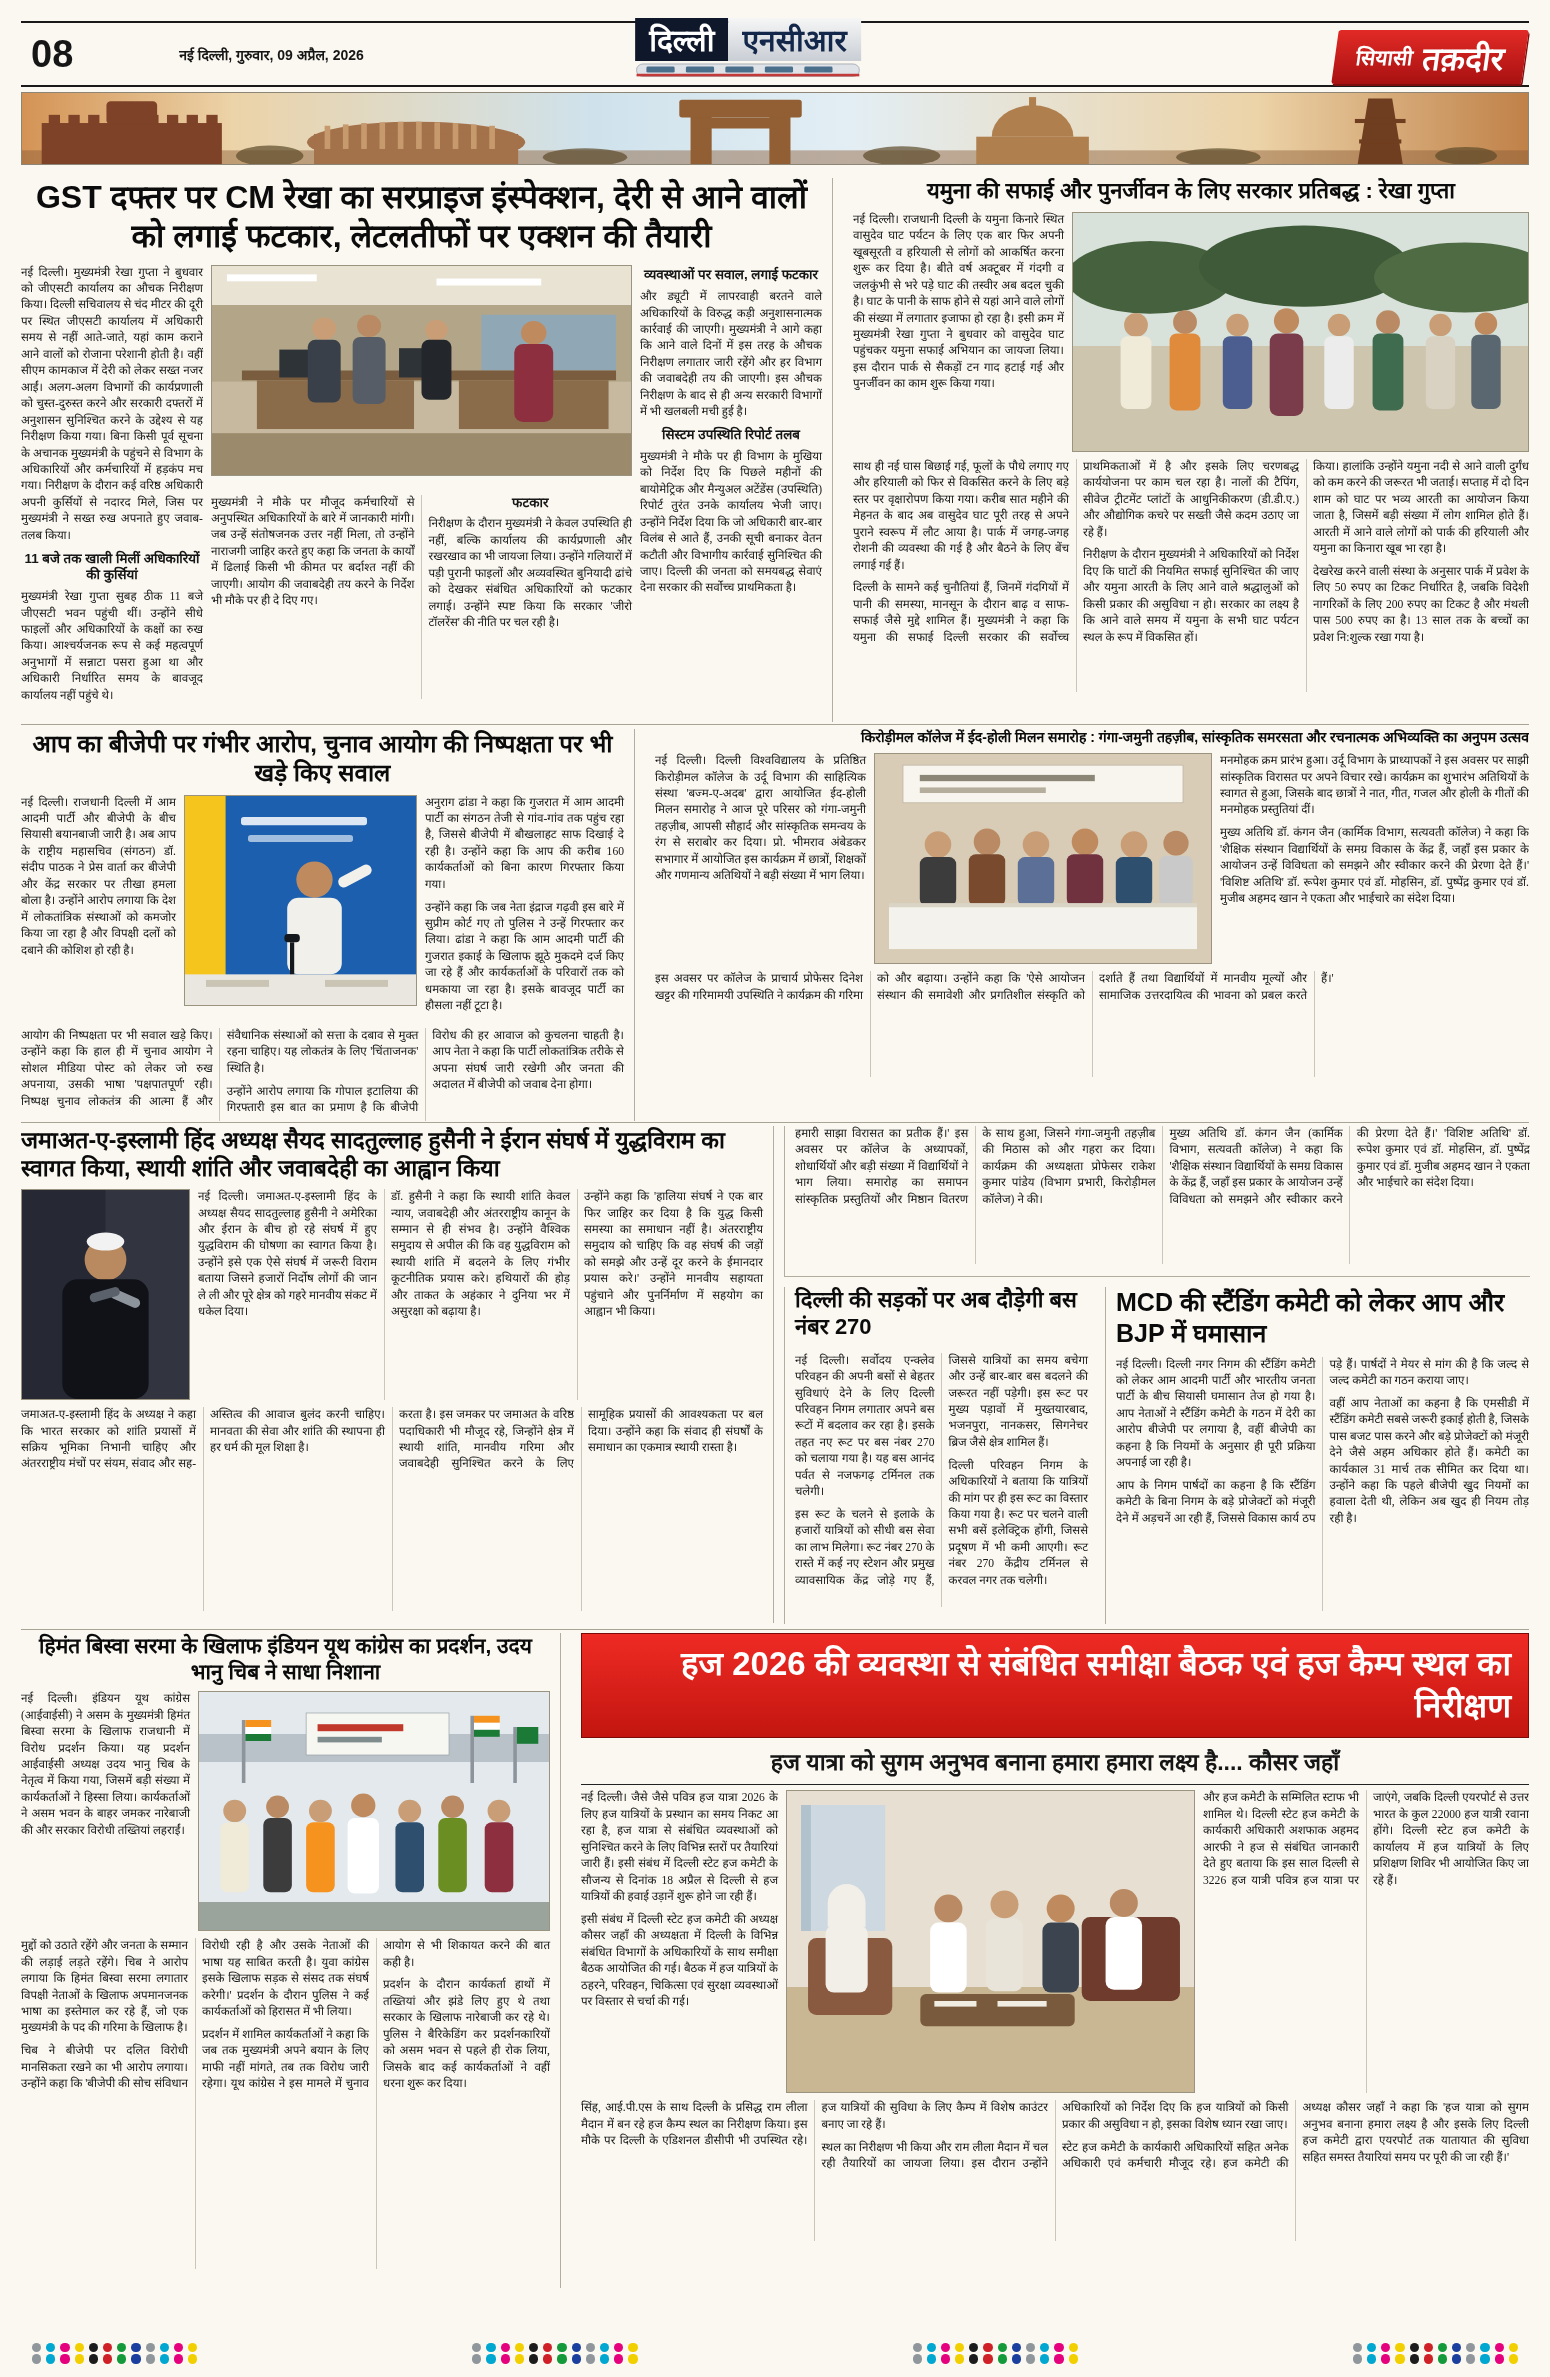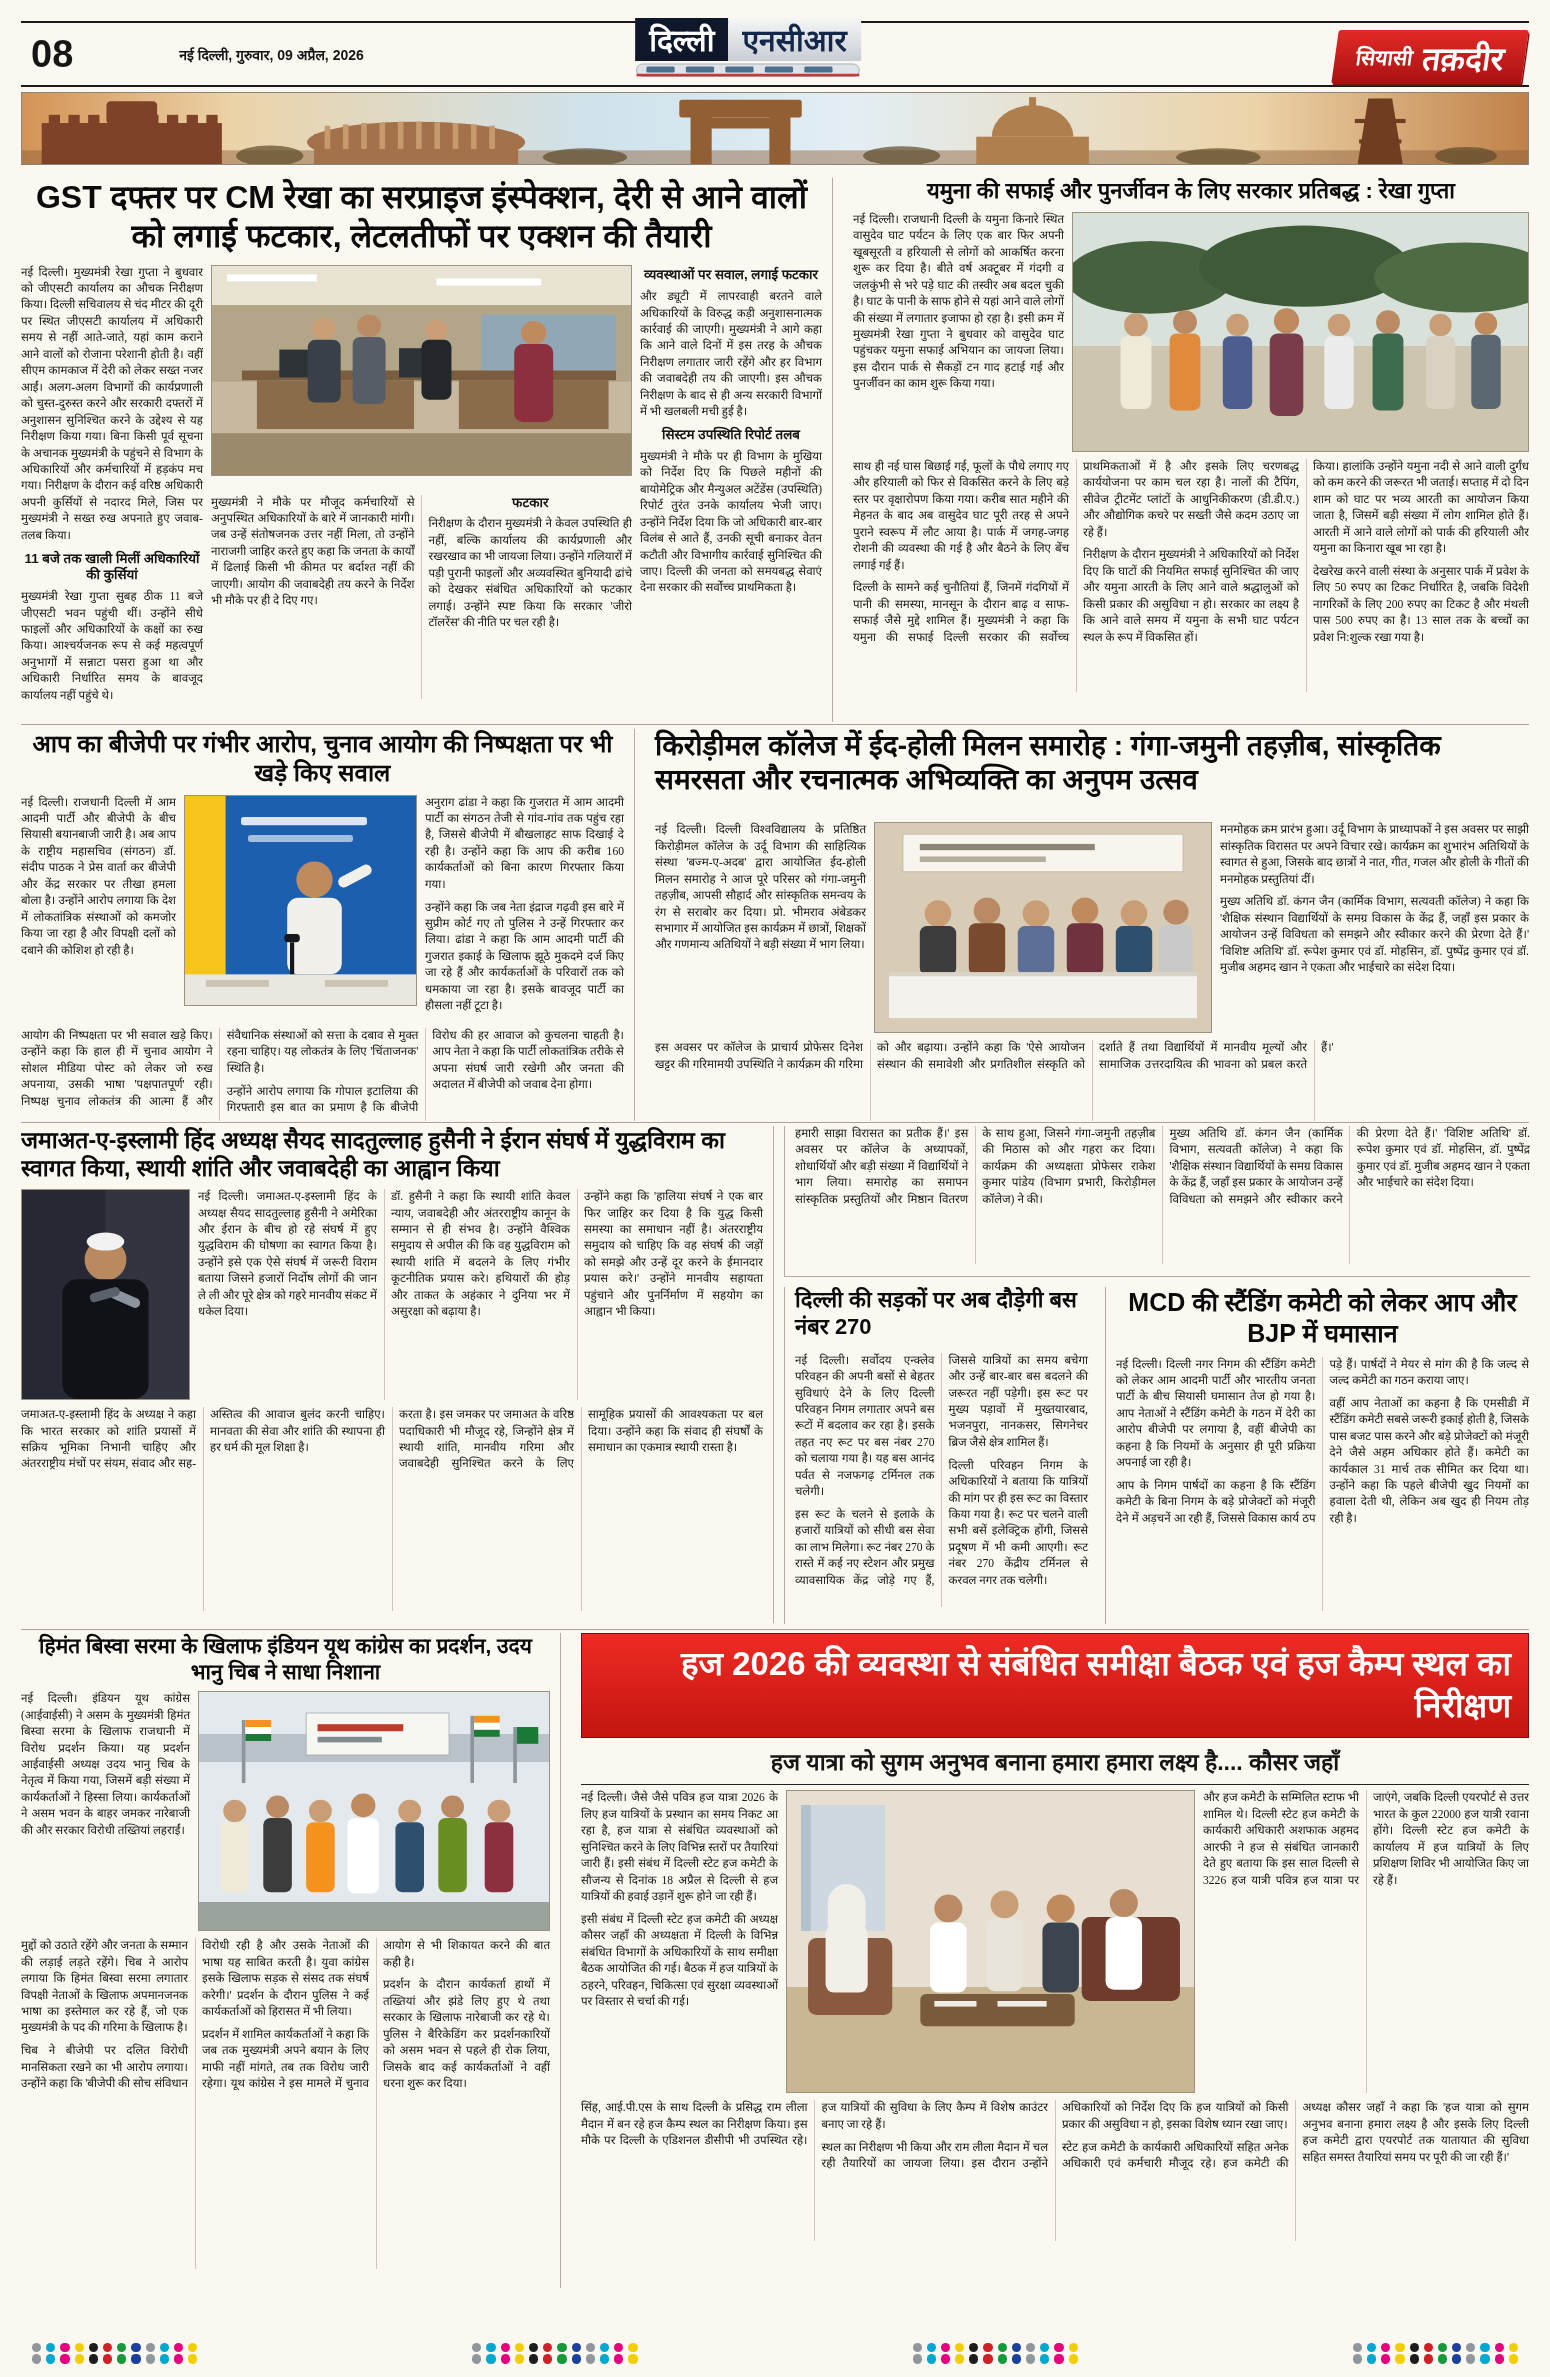--- a/index.html
+++ b/index.html
@@ -268,21 +268,21 @@
         <p>उन्होंने कहा कि जब नेता इंद्राज गढ़वी इस बारे में सुप्रीम कोर्ट गए तो पुलिस ने उन्हें गिरफ्तार कर लिया। ढांडा ने कहा कि आम आदमी पार्टी की गुजरात इकाई के खिलाफ झूठे मुकदमे दर्ज किए जा रहे हैं और कार्यकर्ताओं के परिवारों तक को धमकाया जा रहा है। इसके बावजूद पार्टी का हौसला नहीं टूटा है।</p>
       </div>
     </div>
     <div class="body-txt cols3" style="margin-top:7px;height:113px">
       <p>आयोग की निष्पक्षता पर भी सवाल खड़े किए। उन्होंने कहा कि हाल ही में चुनाव आयोग ने सोशल मीडिया पोस्ट को लेकर जो रुख अपनाया, उसकी भाषा 'पक्षपातपूर्ण' रही। निष्पक्ष चुनाव लोकतंत्र की आत्मा हैं और संवैधानिक संस्थाओं को सत्ता के दबाव से मुक्त रहना चाहिए। यह लोकतंत्र के लिए 'चिंताजनक' स्थिति है।</p>
       <p>उन्होंने आरोप लगाया कि गोपाल इटालिया की गिरफ्तारी इस बात का प्रमाण है कि बीजेपी विरोध की हर आवाज को कुचलना चाहती है। आप नेता ने कहा कि पार्टी लोकतांत्रिक तरीके से अपना संघर्ष जारी रखेगी और जनता की अदालत में बीजेपी को जवाब देना होगा।</p>
     </div>
   </section>
 
   <section class="sec" style="left:645px;top:729px;width:884px;height:392px;padding-left:10px">
-    <div class="hl" style="font-size:28px;text-align:left;margin-bottom:25px">किरोड़ीमल कॉलेज में ईद-होली मिलन समारोह : गंगा-जमुनी तहज़ीब, सांस्कृतिक समरसता और रचनात्मक अभिव्यक्ति का अनुपम उत्सव</div>
+    <div class="hl" style="font-size:14px;text-align:right;margin-bottom:7px">किरोड़ीमल कॉलेज में ईद-होली मिलन समारोह : गंगा-जमुनी तहज़ीब, सांस्कृतिक समरसता और रचनात्मक अभिव्यक्ति का अनुपम उत्सव</div>
     <div class="row">
       <div class="body-txt" style="width:211px">
         <p>नई दिल्ली। दिल्ली विश्वविद्यालय के प्रतिष्ठित किरोड़ीमल कॉलेज के उर्दू विभाग की साहित्यिक संस्था 'बज्म-ए-अदब' द्वारा आयोजित ईद-होली मिलन समारोह ने आज पूरे परिसर को गंगा-जमुनी तहज़ीब, आपसी सौहार्द और सांस्कृतिक समन्वय के रंग से सराबोर कर दिया। प्रो. भीमराव अंबेडकर सभागार में आयोजित इस कार्यक्रम में छात्रों, शिक्षकों और गणमान्य अतिथियों ने बड़ी संख्या में भाग लिया।</p>
       </div>
       <div class="photo" style="width:338px;height:211px">
         <svg viewBox="0 0 480 300" preserveAspectRatio="none">
           <rect width="480" height="300" fill="#d8ccb6"></rect>
           <rect x="40" y="16" width="400" height="54" fill="#f7f5ee" stroke="#b9b2a0"></rect>
           <rect x="64" y="30" width="250" height="9" fill="#8b8676"></rect>
             <rect x="64" y="48" width="180" height="8" fill="#b5ae9c"></rect>
@@ -348,21 +348,21 @@
   <section class="sec rule-l" style="left:784px;top:1287px;width:311px;height:337px;padding:0 7px 0 10px">
     <div class="hl" style="font-size:22px;margin-bottom:12px">दिल्ली की सड़कों पर अब दौड़ेगी बस नंबर 270</div>
     <div class="body-txt cols2" style="height:254px">
       <p>नई दिल्ली। सर्वोदय एन्क्लेव परिवहन की अपनी बसों से बेहतर सुविधाएं देने के लिए दिल्ली परिवहन निगम लगातार अपने बस रूटों में बदलाव कर रहा है। इसके तहत नए रूट पर बस नंबर 270 को चलाया गया है। यह बस आनंद पर्वत से नजफगढ़ टर्मिनल तक चलेगी।</p>
       <p>इस रूट के चलने से इलाके के हजारों यात्रियों को सीधी बस सेवा का लाभ मिलेगा। रूट नंबर 270 के रास्ते में कई नए स्टेशन और प्रमुख व्यावसायिक केंद्र जोड़े गए हैं, जिससे यात्रियों का समय बचेगा और उन्हें बार-बार बस बदलने की जरूरत नहीं पड़ेगी। इस रूट पर मुख्य पड़ावों में मुख्तयारबाद, भजनपुरा, नानकसर, सिगनेचर ब्रिज जैसे क्षेत्र शामिल हैं।</p>
       <p>दिल्ली परिवहन निगम के अधिकारियों ने बताया कि यात्रियों की मांग पर ही इस रूट का विस्तार किया गया है। रूट पर चलने वाली सभी बसें इलेक्ट्रिक होंगी, जिससे प्रदूषण में भी कमी आएगी। रूट नंबर 270 केंद्रीय टर्मिनल से करवल नगर तक चलेगी।</p>
     </div>
   </section>
 
   <section class="sec rule-l" style="left:1105px;top:1287px;width:424px;height:337px;padding-left:10px">
-    <div class="hl" style="font-size:25px;text-align:center;margin-bottom:8.5px">MCD की स्टैंडिंग कमेटी को लेकर आप और BJP में घमासान</div>
+    <div class="hl" style="font-size:25px;margin-bottom:8.5px">MCD की स्टैंडिंग कमेटी को लेकर आप और BJP में घमासान</div>
     <div class="body-txt cols2" style="height:254px">
       <p>नई दिल्ली। दिल्ली नगर निगम की स्टैंडिंग कमेटी को लेकर आम आदमी पार्टी और भारतीय जनता पार्टी के बीच सियासी घमासान तेज हो गया है। आप नेताओं ने स्टैंडिंग कमेटी के गठन में देरी का आरोप बीजेपी पर लगाया है, वहीं बीजेपी का कहना है कि नियमों के अनुसार ही पूरी प्रक्रिया अपनाई जा रही है।</p>
       <p>आप के निगम पार्षदों का कहना है कि स्टैंडिंग कमेटी के बिना निगम के बड़े प्रोजेक्टों को मंजूरी देने में अड़चनें आ रही हैं, जिससे विकास कार्य ठप पड़े हैं। पार्षदों ने मेयर से मांग की है कि जल्द से जल्द कमेटी का गठन कराया जाए।</p>
       <p>वहीं आप नेताओं का कहना है कि एमसीडी में स्टैंडिंग कमेटी सबसे जरूरी इकाई होती है, जिसके पास बजट पास करने और बड़े प्रोजेक्टों को मंजूरी देने जैसे अहम अधिकार होते हैं। कमेटी का कार्यकाल 31 मार्च तक सीमित कर दिया था। उन्होंने कहा कि पहले बीजेपी खुद नियमों का हवाला देती थी, लेकिन अब खुद ही नियम तोड़ रही है।</p>
     </div>
   </section>
 
   <section class="sec rule-r" style="left:21px;top:1633px;width:540px;height:655px;padding-right:10px">
     <div class="hl" style="font-size:21px;text-align:center;margin-bottom:7px">हिमंत बिस्वा सरमा के खिलाफ इंडियन यूथ कांग्रेस का प्रदर्शन, उदय भानु चिब ने साधा निशाना</div>
     <div class="row">

